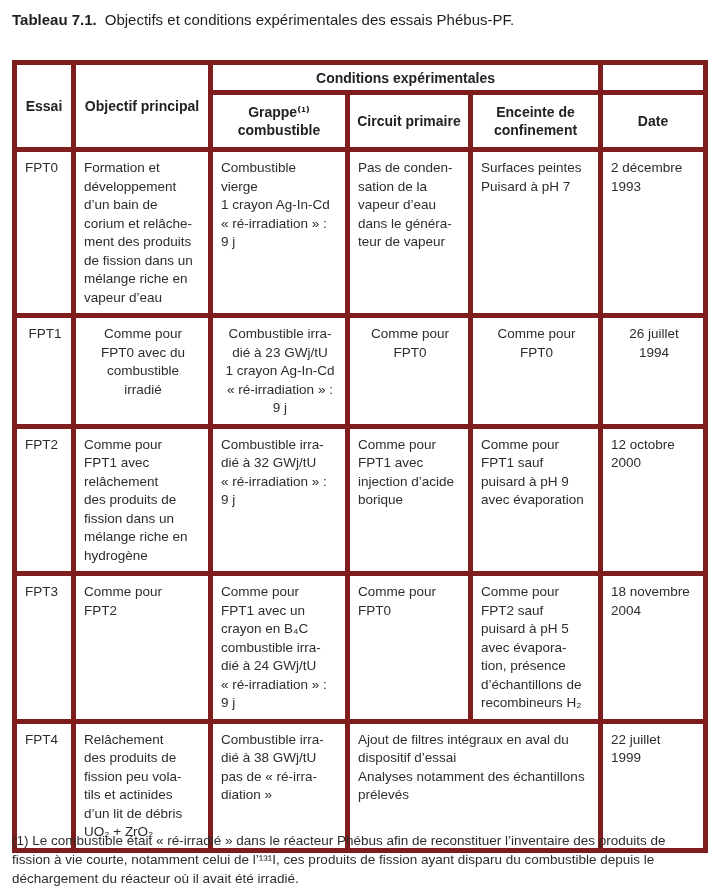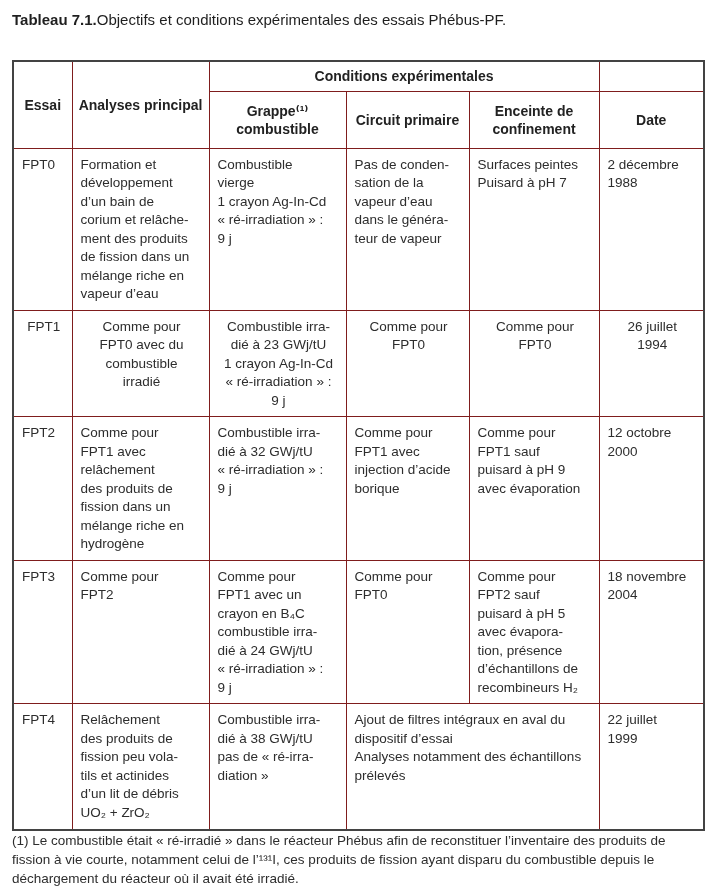--- a/index.html
+++ b/index.html
@@ -6,30 +6,30 @@
   html, body {
     width: 715px; height: 896px;
     background: #ffffff;
     font-family: "Liberation Sans", "DejaVu Sans", sans-serif;
     color: #2d2d2d;
     overflow: hidden;
   }
   .page { position: relative; width: 715px; height: 896px; background: #ffffff; }
 
   .title { position: absolute; left: 12px; top: 11px; font-size: 15px; color: #1f1f1f; }
-  .title .label { font-weight: bold; }
+  .title .label { font-weight: bold; margin-right: 8px; }
 
   table.main {
     position: absolute; left: 12px; top: 60px;
     width: 691px;
     border-collapse: collapse;
     table-layout: fixed;
   }
   table.main th, table.main td {
-    border: 1px solid #7f1d1d;
+    border: 5px solid #7f1d1d;
     font-size: 13.5px;
     vertical-align: top;
     white-space: pre-line;
     overflow: hidden;
     margin-left: 7px;
   }
   table.main { border: 2px solid #434343; }
   table.main th {
     font-weight: bold;
     text-align: center;
@@ -71,21 +71,21 @@
       <col style="width:59px">
         <col style="width:137px">
         <col style="width:137px">
       <col style="width:123px">
         <col style="width:130px">
         <col style="width:105px">
     </colgroup>
     <thead>
       <tr class="hrow1">
         <th rowspan="2">Essai</th>
-        <th rowspan="2">Analyses principal</th>
+        <th rowspan="2">Objectif principal</th>
         <th colspan="3" class="no-right">Conditions expérimentales</th>
         <th class="no-left"></th>
       </tr>
       <tr class="hrow2">
         <th>Grappe⁽¹⁾
 combustible</th>
         <th>Circuit primaire</th>
         <th>Enceinte de
 confinement</th>
         <th>Date</th>
@@ -108,21 +108,21 @@
 « ré-irradiation » :
 9 j</td>
         <td>Pas de conden-
 sation de la
 vapeur d’eau
 dans le généra-
 teur de vapeur</td>
         <td>Surfaces peintes
 Puisard à pH 7</td>
         <td>2 décembre
-1988</td>
+1993</td>
       </tr>
       <tr class="r-fpt1">
         <td>FPT1</td>
         <td>Comme pour
 FPT0 avec du
 combustible
 irradié</td>
         <td>Combustible irra-
 dié à 23 GWj/tU
 1 crayon Ag-In-Cd

